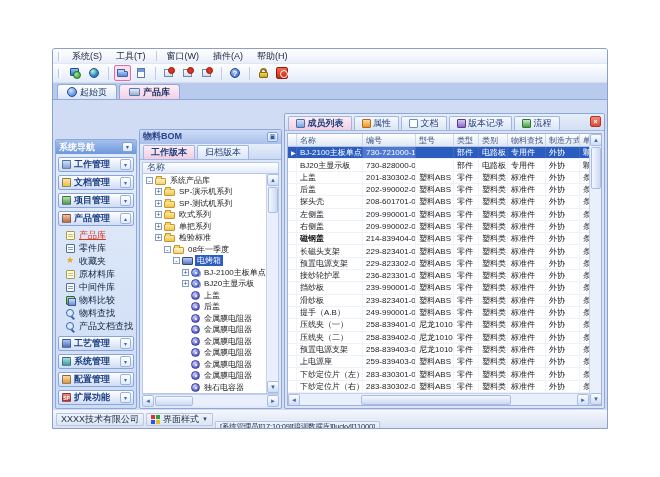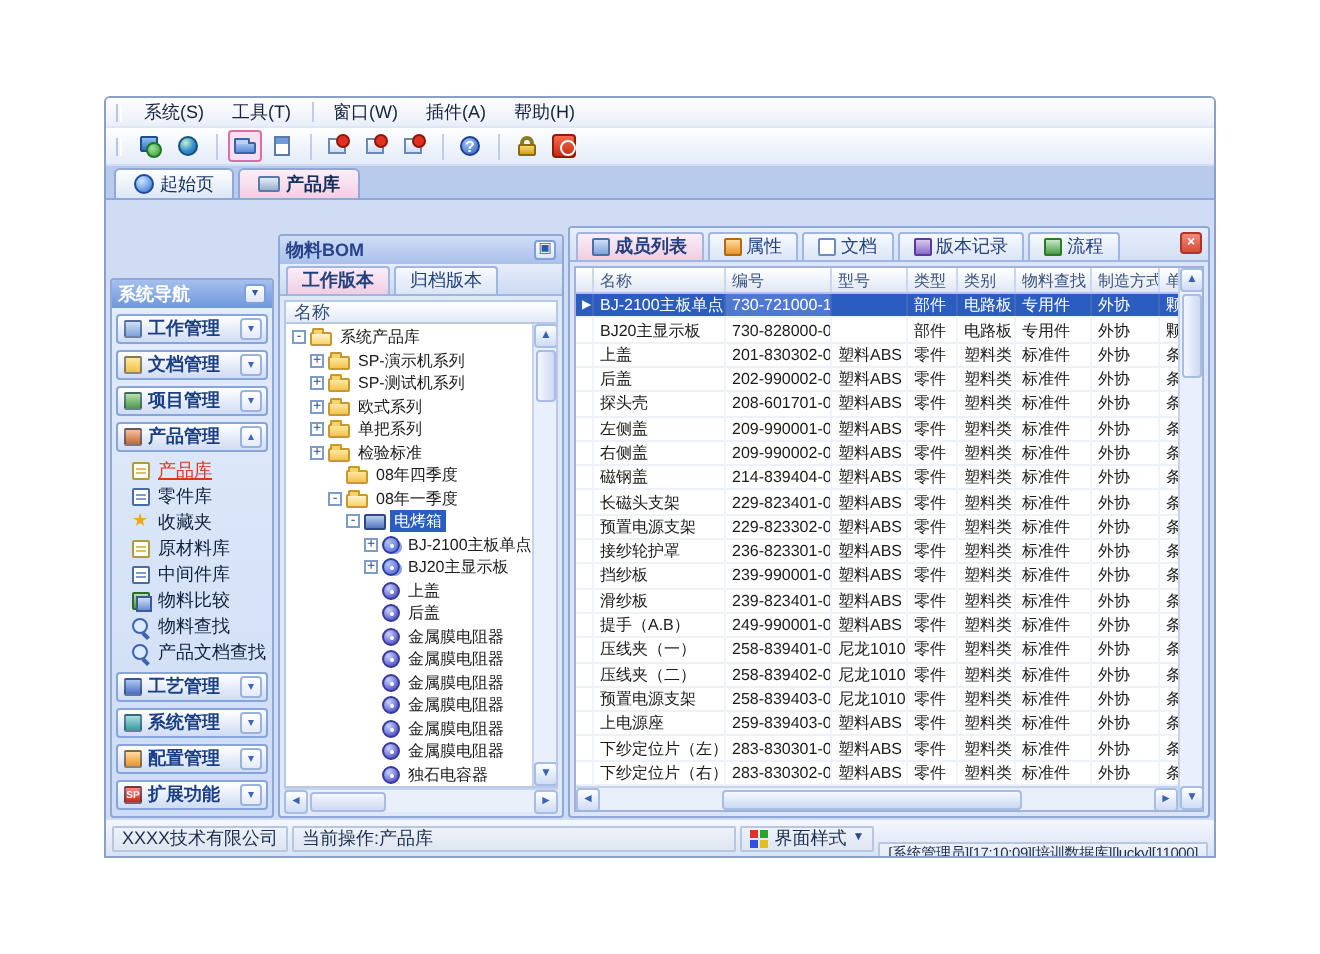--- a/index.html
+++ b/index.html
@@ -344,25 +344,20 @@
               <span class="texp" data-name="expand-icon">+</span>
               <span class="tico folder" data-name="folder-icon"></span>
               <span class="tlabel" data-name="tree-node-label">单把系列</span>
             </div>
             <div class="tnode" data-name="tree-node" style="padding-left: 11px;">
               <span class="texp" data-name="expand-icon">+</span>
               <span class="tico folder" data-name="folder-icon"></span>
               <span class="tlabel" data-name="tree-node-label">检验标准</span>
             </div>
             <div class="tnode" data-name="tree-node" style="padding-left: 20px;">
-              <span class="tspacer" data-name="tree-indent"></span>
-              <span class="tico folder" data-name="folder-icon"></span>
-              <span class="tlabel" data-name="tree-node-label">08年四季度</span>
-            </div>
-            <div class="tnode" data-name="tree-node" style="padding-left: 20px;">
               <span class="texp" data-name="collapse-icon">-</span>
               <span class="tico folder open" data-name="folder-icon"></span>
               <span class="tlabel" data-name="tree-node-label">08年一季度</span>
             </div>
             <div class="tnode sel" data-name="tree-node" style="padding-left: 29px;">
               <span class="texp" data-name="collapse-icon">-</span>
               <span class="tico product" data-name="product-icon"></span>
               <span class="tlabel" data-name="tree-node-label">电烤箱</span>
             </div>
             <div class="tnode" data-name="tree-node" style="padding-left: 38px;">
@@ -548,21 +543,21 @@
                 <div class="gcell" data-name="table-cell" style="width: 53px;">209-990002-01X</div>
                 <div class="gcell" data-name="table-cell" style="width: 38px;">塑料ABS</div>
                 <div class="gcell" data-name="table-cell" style="width: 25px;">零件</div>
                 <div class="gcell" data-name="table-cell" style="width: 29px;">塑料类</div>
                 <div class="gcell" data-name="table-cell" style="width: 38px;">标准件</div>
                 <div class="gcell" data-name="table-cell" style="width: 34px;">外协</div>
                 <div class="gcell" data-name="table-cell" style="width: 24px;">条</div>
               </div>
               <div class="grid-row" data-name="table-row">
                 <div class="gcell" data-name="row-indicator" style="width: 9px;"></div>
-                <div class="gcell" data-name="table-cell" style="width: 66px;">磁钢盖</div>
+                <div class="gcell" data-name="table-cell" style="width: 66px; font-weight: bold;">磁钢盖</div>
                 <div class="gcell" data-name="table-cell" style="width: 53px;">214-839404-01X</div>
                 <div class="gcell" data-name="table-cell" style="width: 38px;">塑料ABS</div>
                 <div class="gcell" data-name="table-cell" style="width: 25px;">零件</div>
                 <div class="gcell" data-name="table-cell" style="width: 29px;">塑料类</div>
                 <div class="gcell" data-name="table-cell" style="width: 38px;">标准件</div>
                 <div class="gcell" data-name="table-cell" style="width: 34px;">外协</div>
                 <div class="gcell" data-name="table-cell" style="width: 24px;">条</div>
               </div>
               <div class="grid-row" data-name="table-row">
                 <div class="gcell" data-name="row-indicator" style="width: 9px;"></div>
@@ -712,21 +707,20 @@
           <button class="sbtn" data-name="scroll-down-icon">▼</button>
         </div>
       </div>
     </div>
 
   </div>
 
 
   <div class="statusbar" data-name="status-bar">
     <div class="sseg" data-name="company-label">XXXX技术有限公司</div>
-    <div class="sseg op" data-name="current-operation-label">当前操作:产品库</div>
     <div class="sseg" data-name="ui-style-dropdown">
       <span class="styleicon" data-name="style-grid-icon">
           <i></i>
           <i></i>
           <i></i>
           <i></i>
         </span>
       <span data-name="ui-style-label">界面样式</span>
       <span class="ddarrow" data-name="chevron-down-icon">▼</span>
     </div>

